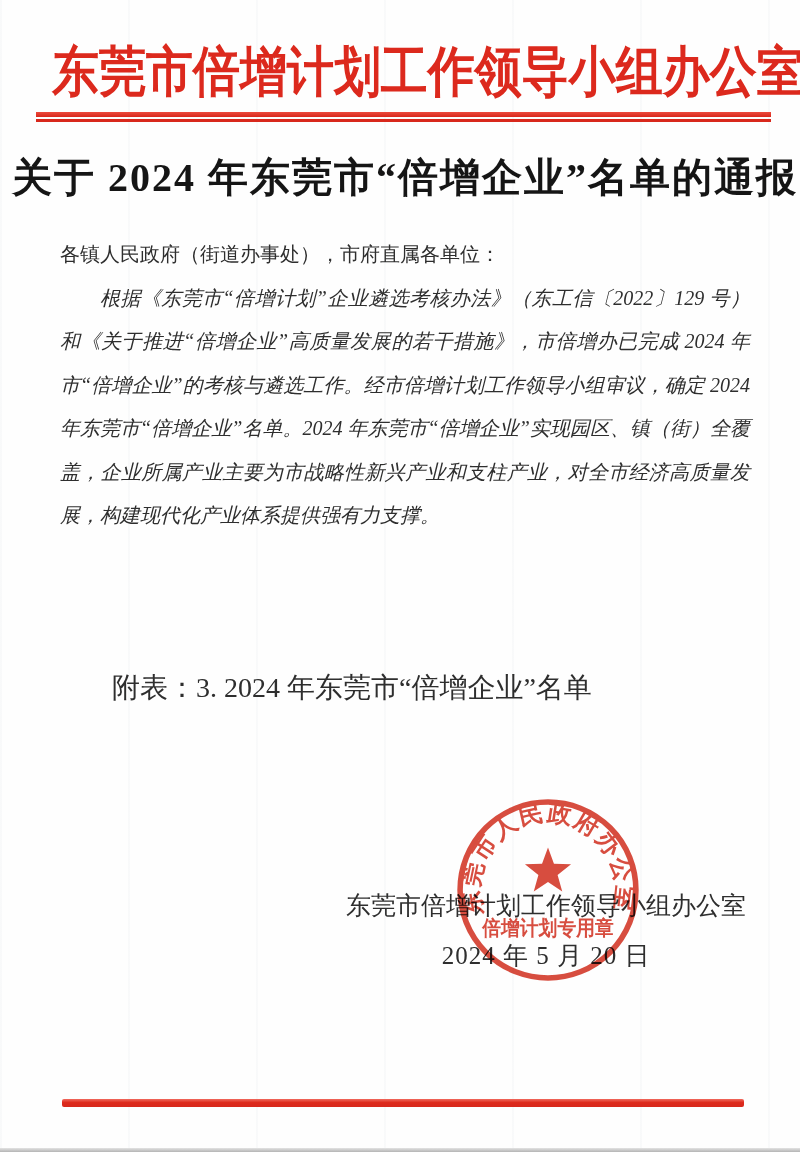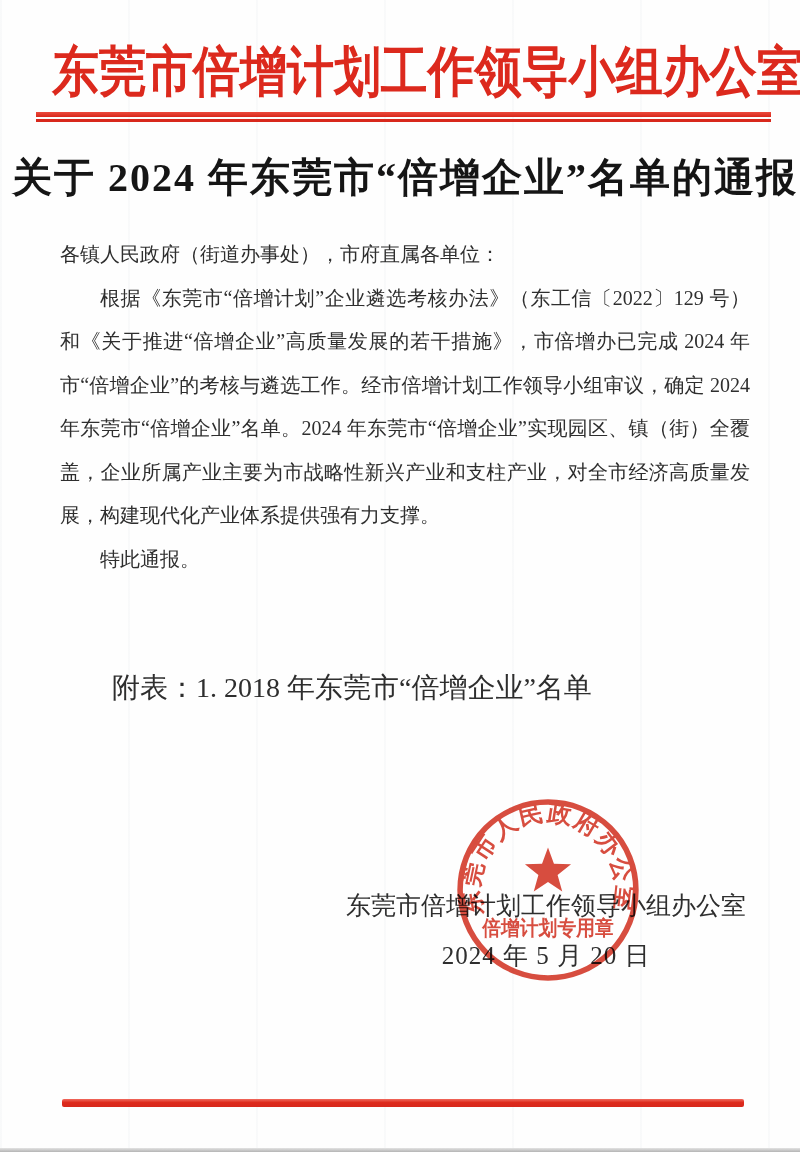--- a/index.html
+++ b/index.html
@@ -42,21 +42,21 @@
   }
   .body-block{
     position:absolute;top:233px;left:60px;width:690px;
     font-size:20px;line-height:43.5px;
     color:#2e2e2e;
     text-align:justify;
     text-justify:inter-character;
   }
   .body-block p{margin:0;}
   .salutation{text-indent:0;}
-  .para{text-indent:2em;}
+  .para{text-indent:2em;font-style:italic;}
   .closing{text-indent:2em;}
   .attachment{
     position:absolute;top:666px;left:112px;width:636px;
     display:flex;align-items:flex-start;
     font-size:28px;line-height:43.5px;color:#2e2e2e;
   }
   .attach-label{flex:0 0 auto;white-space:nowrap;}
   .attach-items{flex:1 1 auto;max-width:560px;}
   .attach-item{padding-left:22px;text-indent:-22px;}
   .signature{
@@ -93,27 +93,26 @@
     <div class="rule-thick"></div>
     <div class="rule-gap"></div>
     <div class="rule-thin"></div>
   </div>
 
   <div class="doc-title">关于 2024 年东莞市“倍增企业”名单的通报</div>
 
   <div class="body-block">
     <p class="salutation">各镇人民政府（街道办事处），市府直属各单位：</p>
     <p class="para">根据《东莞市“倍增计划”企业遴选考核办法》（东工信〔2022〕129 号）和《关于推进“倍增企业”高质量发展的若干措施》，市倍增办已完成 2024 年市“倍增企业”的考核与遴选工作。经市倍增计划工作领导小组审议，确定 2024 年东莞市“倍增企业”名单。2024 年东莞市“倍增企业”实现园区、镇（街）全覆盖，企业所属产业主要为市战略性新兴产业和支柱产业，对全市经济高质量发展，构建现代化产业体系提供强有力支撑。</p>
-    <p class="closing">特此通报。</p>
   </div>
 
   <div class="attachment">
     <div class="attach-label">附表：</div>
     <div class="attach-items">
-      <div class="attach-item">1. 2018 年东莞市“倍增企业”名单</div>
+      <div class="attach-item">3. 2024 年东莞市“倍增企业”名单</div>
     </div>
   </div>
 
   <div class="signature">
     <div class="sig-org">东莞市倍增计划工作领导小组办公室</div>
     <div class="sig-date">2024 年 5 月 20 日</div>
   </div>
 
   <svg class="seal" viewBox="0 0 190 190" aria-hidden="true">
     <circle cx="95" cy="95" r="87" fill="none" stroke="#d4392a" stroke-width="5.5"></circle>

